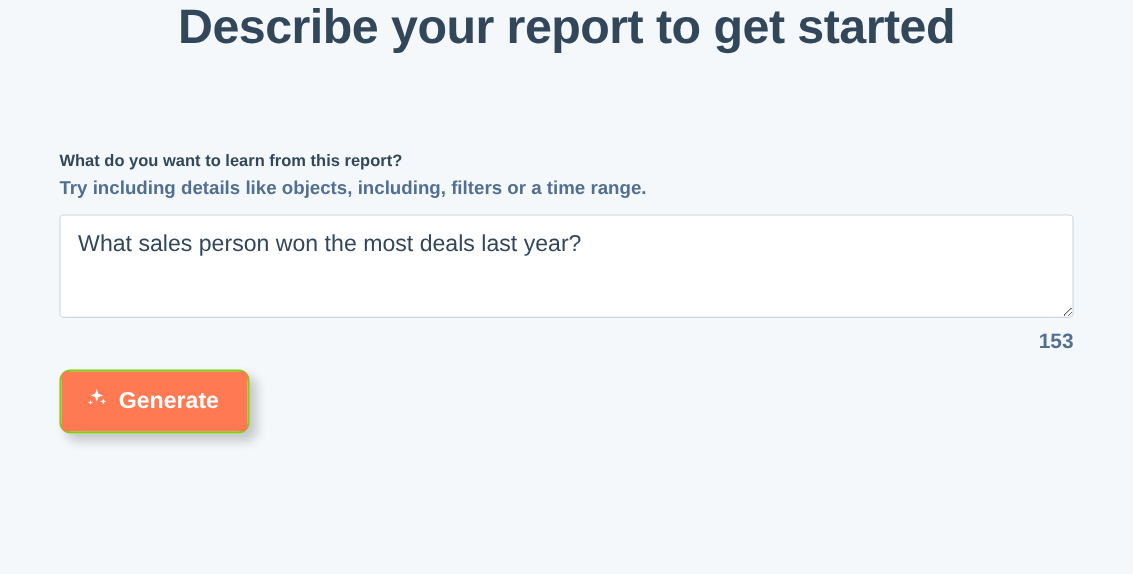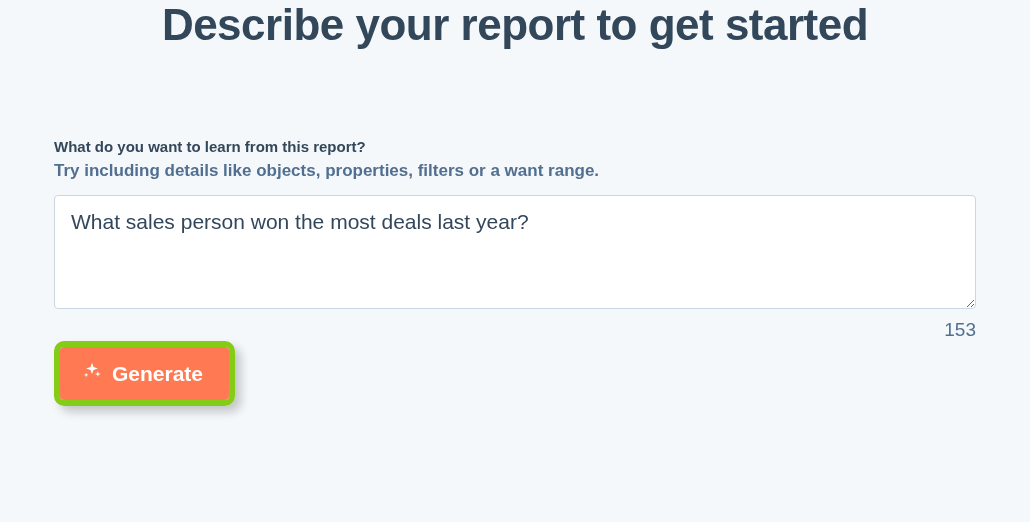--- a/index.html
+++ b/index.html
@@ -33,35 +33,36 @@
     .prompt-textarea {
       width: 100%;
       margin-top: 14px;
       border: 1px solid #cbd6e2;
       border-radius: 4px;
       background: #ffffff;
       font-family: inherit;
       font-size: 21px;
       color: #33475b;
       padding: 14px 16px 14px 16px;
-      height: 114px;
+      height: 94px;
       resize: both;
       outline: none;
     }
     .char-count {
       color: #516f90;
       font-size: 19px;
-      font-weight: 400;
+      font-weight: 700;
       text-align: right;
       margin-top: 6px;
     }
     .button-wrap {
       display: inline-block;
-      border: 6px solid #84cc16;
+      border: 2px solid #84cc16;
       border-radius: 10px;
+      margin-top: 14px;
       box-shadow: 6px 6px 10px rgba(0,0,0,0.2);
     }
     .generate-button {
       background: #ff7a53;
       border: none;
       color: #ffffff;
       font-family: inherit;
       font-size: 21px;
       font-weight: 600;
       padding: 14px 26px 14px 22px;
@@ -78,21 +79,21 @@
     }
   </style>
 </head>
 <body>
 
 <div class="container">
   <h1 class="page-title">Describe your report to get started</h1>
 
   <div class="prompt-section">
     <div class="prompt-label">What do you want to learn from this report?</div>
-    <div class="prompt-hint">Try including details like objects, properties, filters or a want range.</div>
+    <div class="prompt-hint">Try including details like objects, including, filters or a time range.</div>
     <textarea class="prompt-textarea" style="">What sales person won the most deals last year?</textarea>
     <div class="char-count">153</div>
 
     <div class="button-wrap">
       <button class="generate-button">
         <span>
           <svg viewBox="0 0 24 24">
               <path d="M12 2l1.8 5.2L19 9l-5.2 1.8L12 16l-1.8-5.2L5 9l5.2-1.8L12 2zm7 10l.9 2.6L22.5 15.5l-2.6.9L19 19l-.9-2.6L15.5 15.5l2.6-.9L19 12zM5 14l.7 2L7.7 16.7l-2 .7L5 19.4l-.7-2L2.3 16.7l2-.7L5 14z"></path>
             </svg>
         </span>

